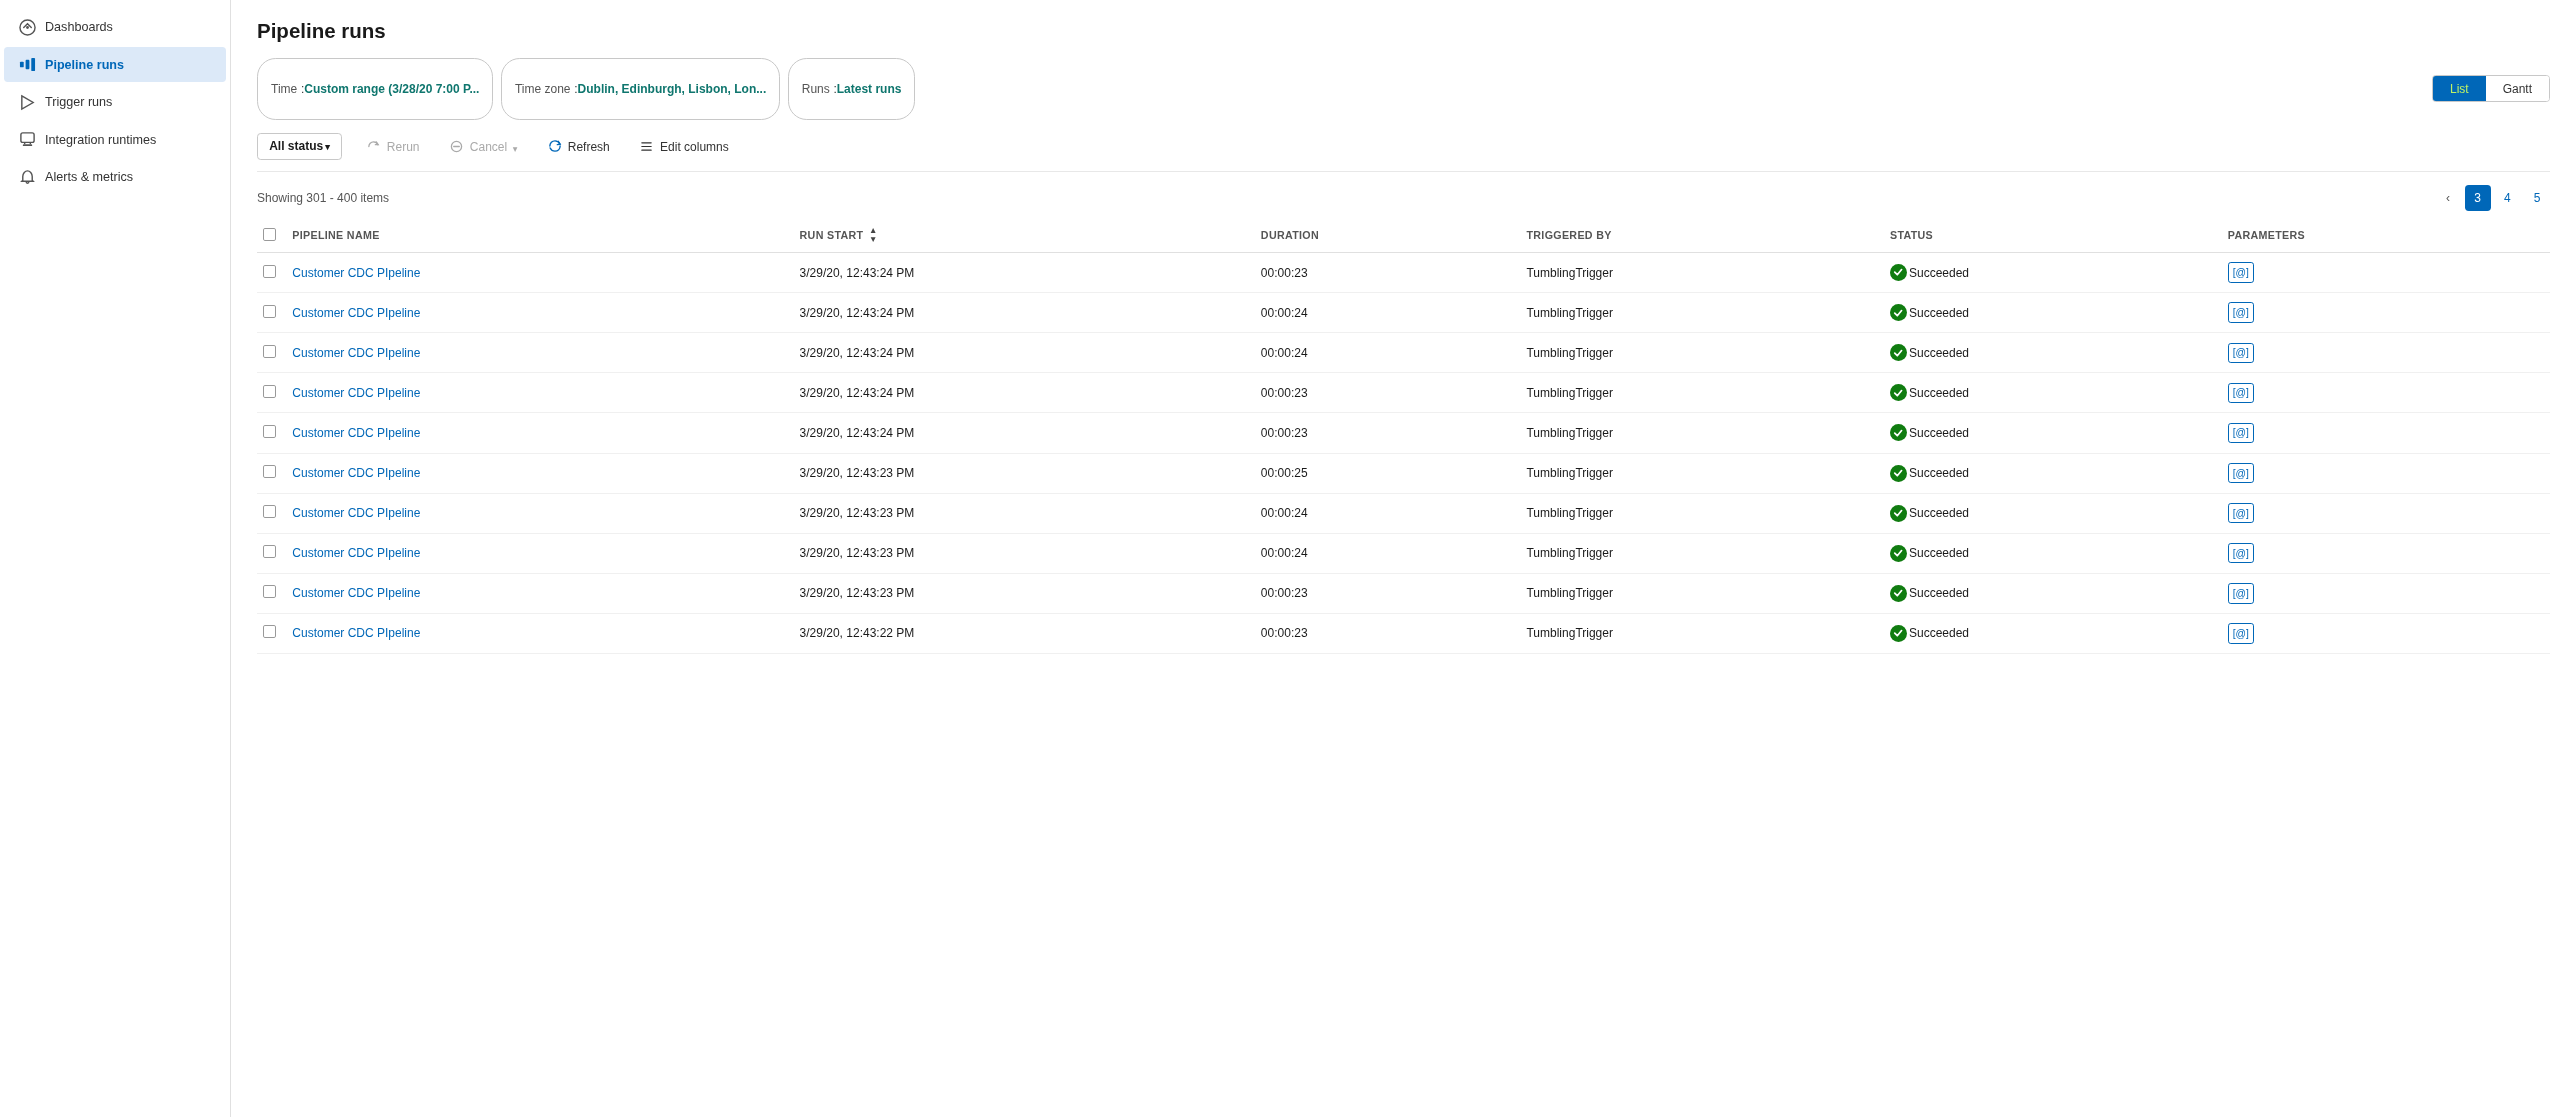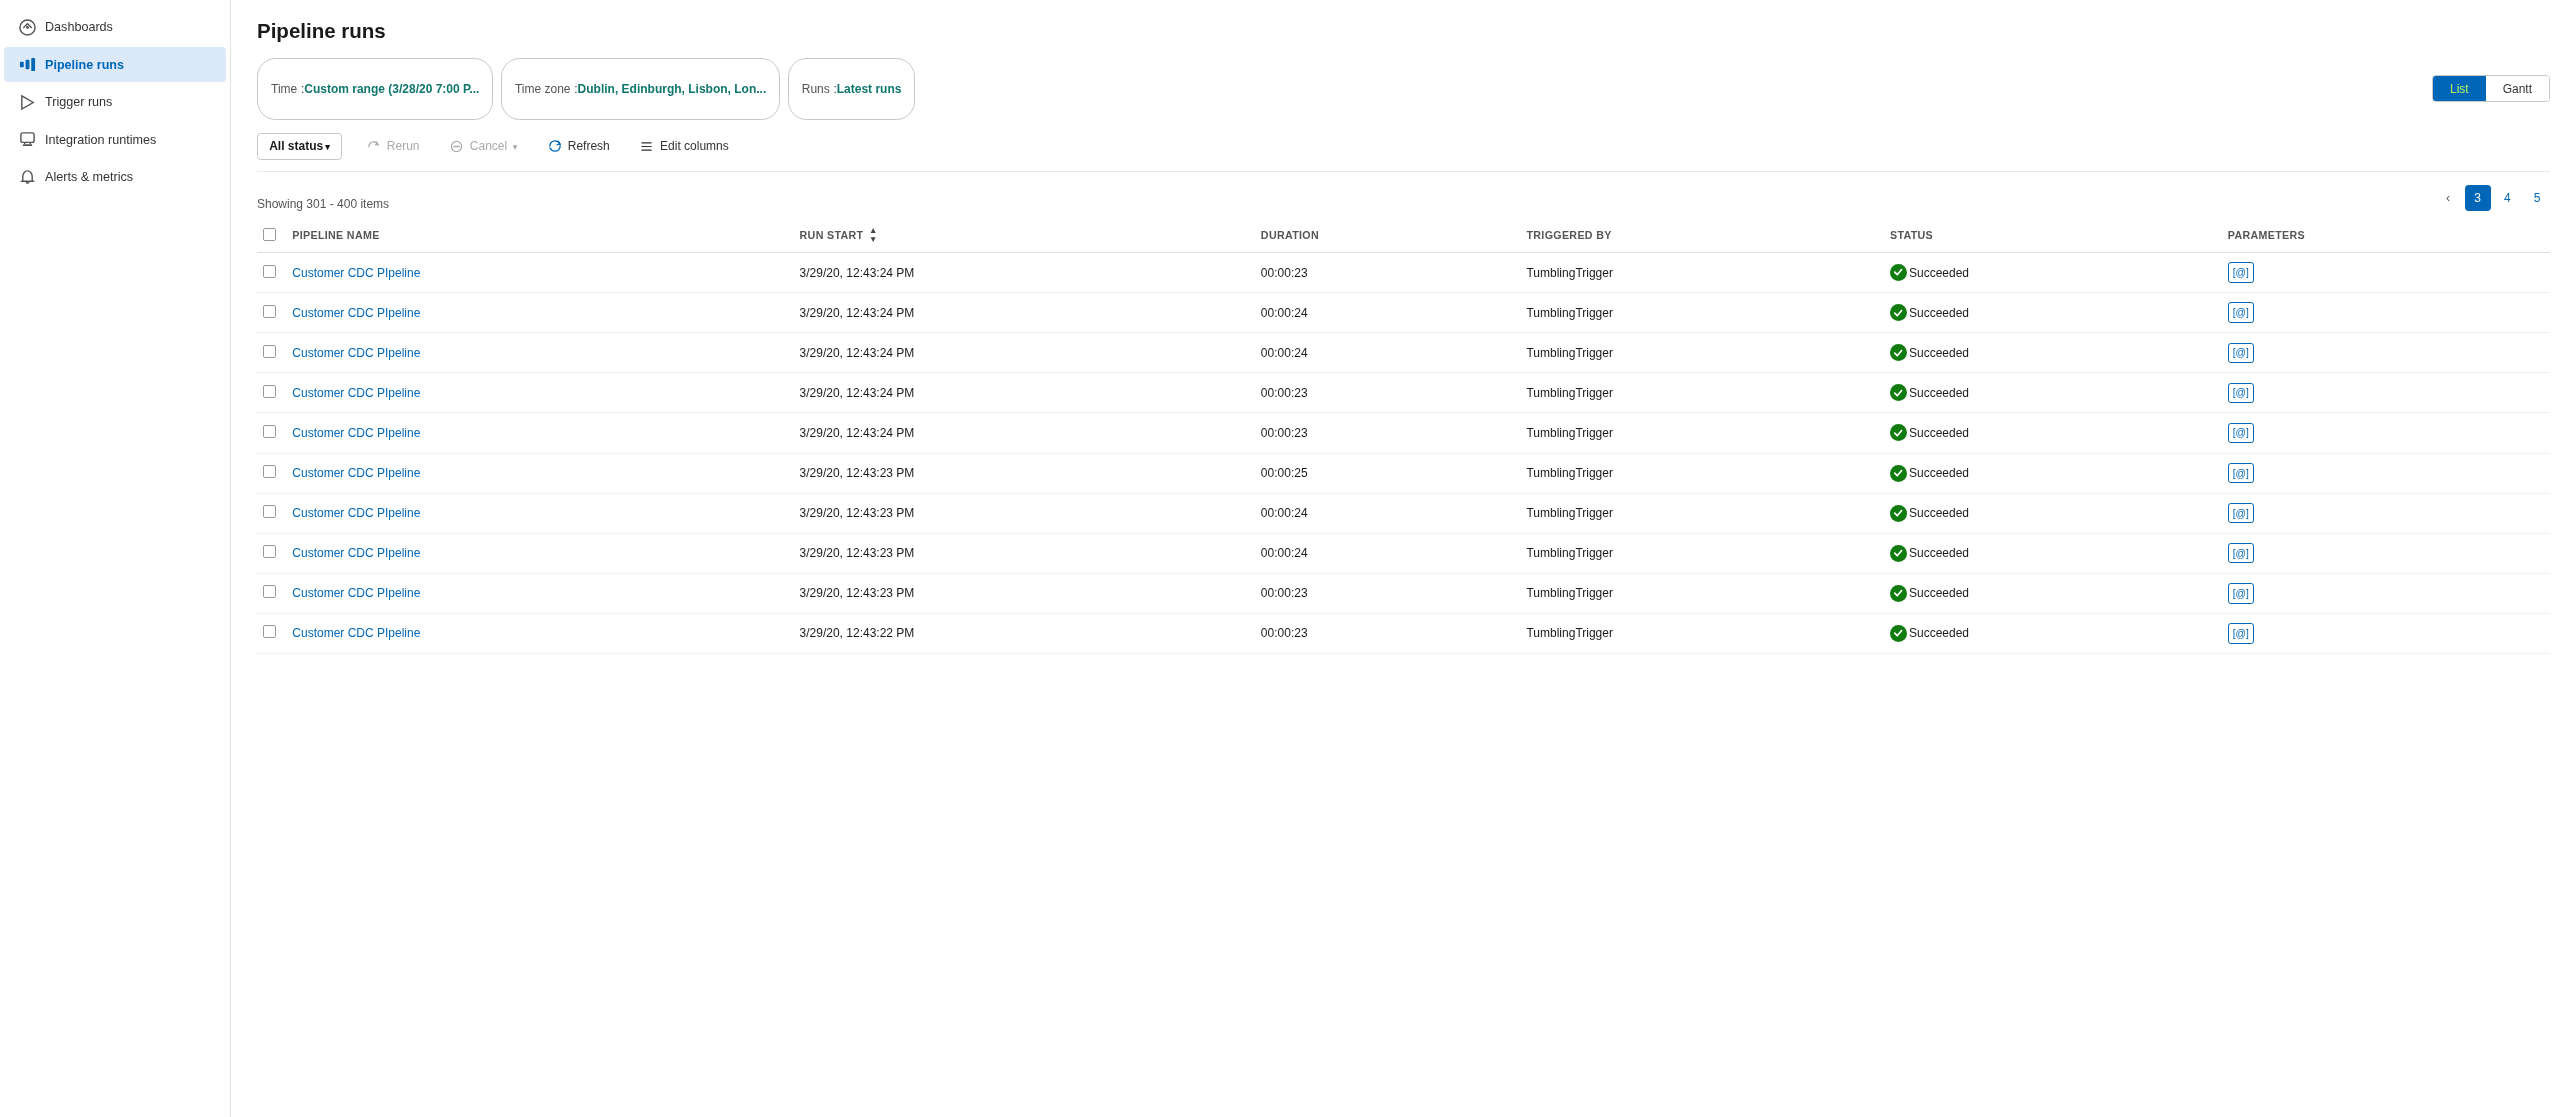--- a/index.html
+++ b/index.html
@@ -121,21 +121,21 @@
       border-radius: 3.7px;
       cursor: pointer;
       font-size: 12px;
       font-weight: 600;
       color: #1a1a1a;
       background: #fff;
       margin-right: 7.5px;
     }
     .toolbar-btn {
       display: flex;
-      align-items: center;
+      align-items: flex-end;
       gap: 5.6px;
       padding: 5.6px 13px;
       border: none;
       background: transparent;
       cursor: pointer;
       font-size: 12px;
       color: #333;
       border-radius: 3.7px;
     }
     .toolbar-btn.disabled { color: #aaa; cursor: default; }
@@ -143,21 +143,21 @@
       width: 15px;
       height: 15px;
       display: flex;
       align-items: center;
       justify-content: center;
     }
 
     
     .showing-bar {
       display: flex;
-      align-items: flex-end;
+      align-items: center;
       justify-content: space-between;
       margin-bottom: 7.5px;
       font-size: 12px;
       color: #555;
     }
     .pagination {
       display: flex;
       align-items: center;
       gap: 3.7px;
     }

